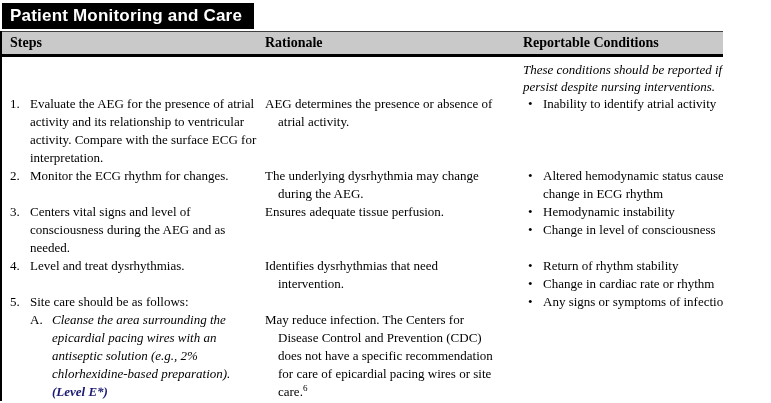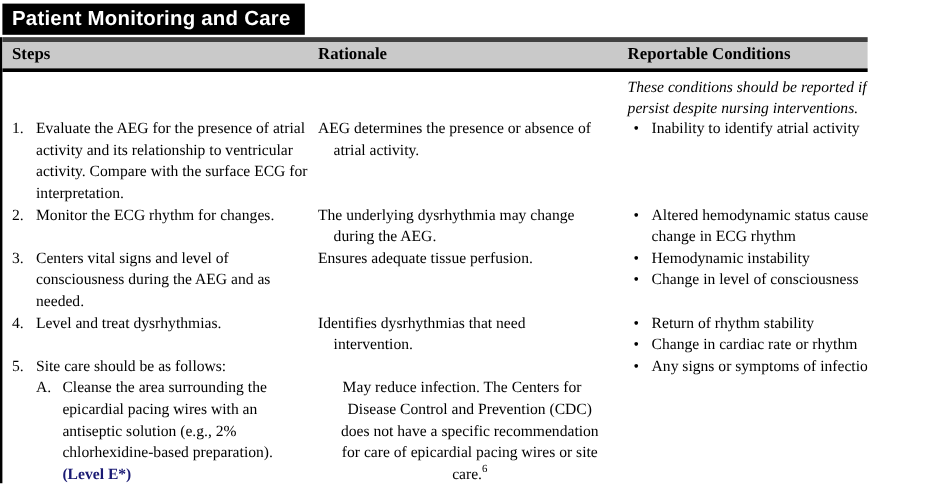--- a/index.html
+++ b/index.html
@@ -26,46 +26,46 @@
   .table-wrap{
     width:766px;
     border-left:2px solid #000;
   }
   .grid{
     display:grid;
     grid-template-columns:263px 258px 243px;
   }
   .thead{
     background:#c9c9c9;
-    border-top:4px solid #404040;
+    border-top:1px solid #404040;
     border-bottom:3px solid #000;
     font-weight:bold;
     font-size:14px;
     padding:2px 0 3px 0;
   }
   .thead .th{line-height:17px;}
   .th-steps{padding-left:8px;}
   .tbody{font-size:13px;line-height:18px;padding-top:4px;}
   .cell-steps{padding:0 6px 0 8px;}
   .cell-rationale{padding:0 18px 0 0;}
   .cell-rationale .para{padding-left:13px;text-indent:-13px;}
   .cell-reportable{padding:0 4px 0 0;}
   .intro-note{font-style:italic;line-height:17px;}
   .step{display:flex;}
   .step-num{flex:0 0 20px;}
   .step-text{flex:1;}
   .substep{display:flex;margin-left:20px;}
   .substep-label{flex:0 0 22px;}
-  .substep-text{flex:1;padding-right:10px;}
+  .substep-text{flex:1;padding-right:10px;font-style:italic;}
   .evidence{font-weight:bold;color:#1a1a73;}
   .bullet{display:flex;}
   .bullet .marker{flex:0 0 15px;padding-left:5px;}
   .bullet .marker::before{content:"\2022";}
   .bullet .btext{flex:1;}
-  .rat-offset{margin-top:18px;text-align:center;}
+  .rat-offset{margin-top:18px;}
   sup{font-size:9px;line-height:0;}
 </style>
 </head>
 <body>
 
 <div class="page">
 
   <div class="title-bar">Patient Monitoring and Care</div>
 
   <div class="table-wrap">

